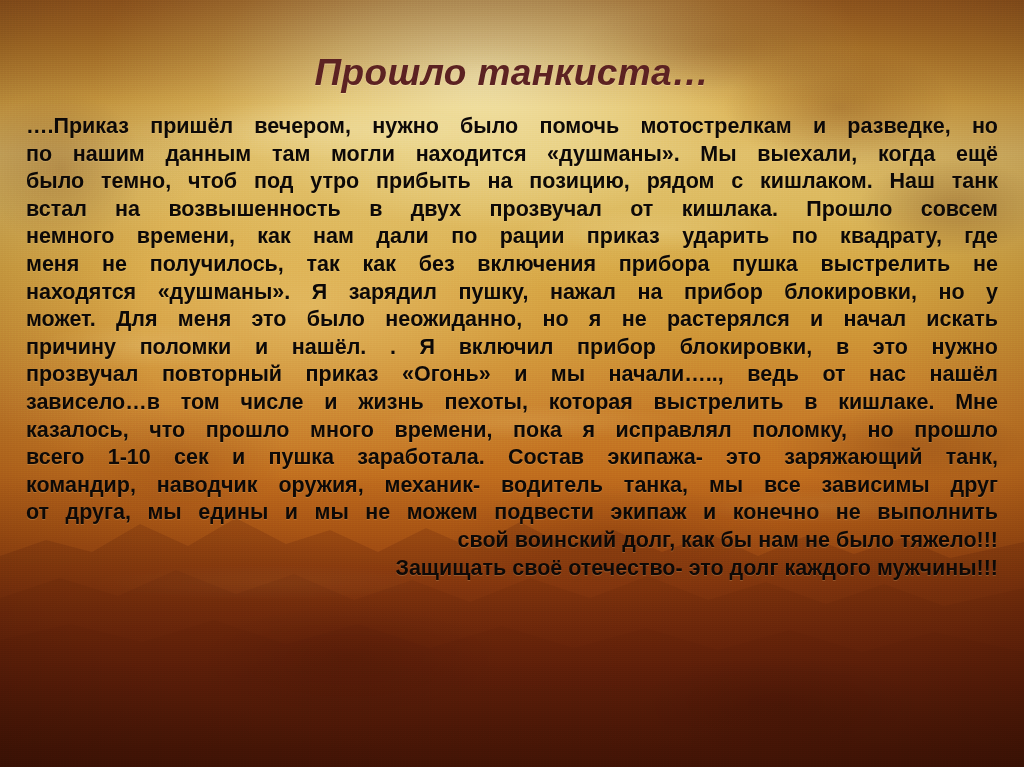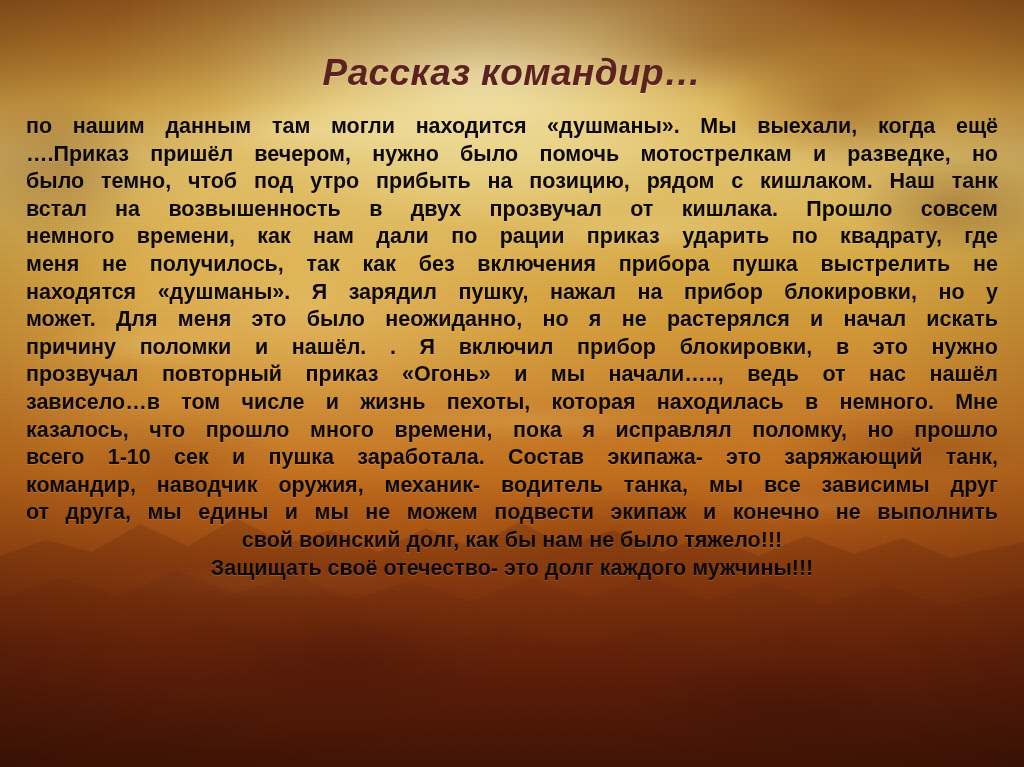--- a/index.html
+++ b/index.html
@@ -164,21 +164,21 @@
   .body-line {
     font-size: 21.5px;
     font-weight: bold;
     line-height: 27.6px;
     color: #0d0907;
     white-space: nowrap;
     text-shadow: 0 1px 0 rgba(255,225,170,0.18);
   }
 
   .body-line.just   { text-align: justify; text-align-last: justify; }
-  .body-line.center { text-align: center; }
+  .body-line.center { text-align: right; }
 
   
   .body-line.just > span {
     display: inline-block;
     width: 100%;
   }
 </style>
 </head>
 <body>
 
@@ -202,34 +202,34 @@
                L574,648 L646,628 L718,650 L790,630 L862,652 L934,632 L1024,652
                L1024,767 L0,767 Z" fill="#481806" opacity="0.42"></path>
     </svg>
   </div>
 
   <div class="bg-layer bg-vignette"></div>
   <div class="bg-layer bg-grain"></div>
 
   <div class="content">
 
-    <h1 class="slide-title">Рассказ командир…</h1>
+    <h1 class="slide-title">Прошло танкиста…</h1>
 
     <div class="body-block" id="body-block">
+        <div class="body-line just"><span>….Приказ пришёл вечером, нужно было помочь мотострелкам и разведке, но</span></div>
         <div class="body-line just"><span>по нашим данным там могли находится «душманы».  Мы выехали, когда ещё</span></div>
-        <div class="body-line just"><span>….Приказ пришёл вечером, нужно было помочь мотострелкам и разведке, но</span></div>
         <div class="body-line just"><span>было темно, чтоб под утро прибыть на позицию, рядом с кишлаком. Наш танк</span></div>
         <div class="body-line just"><span>встал на возвышенность в двух прозвучал от кишлака. Прошло совсем</span></div>
         <div class="body-line just"><span>немного времени, как нам дали по рации приказ ударить по  квадрату, где</span></div>
         <div class="body-line just"><span>меня не получилось, так как без включения прибора пушка выстрелить не</span></div>
         <div class="body-line just"><span>находятся «душманы». Я зарядил пушку, нажал на прибор блокировки, но у</span></div>
         <div class="body-line just"><span>может. Для меня это было  неожиданно, но я не растерялся и начал искать</span></div>
         <div class="body-line just"><span>причину поломки и нашёл. . Я включил прибор блокировки, в это нужно</span></div>
         <div class="body-line just"><span>прозвучал повторный приказ «Огонь» и мы начали….., ведь от нас нашёл</span></div>
-        <div class="body-line just"><span>зависело…в том числе и жизнь пехоты, которая находилась в немного. Мне</span></div>
+        <div class="body-line just"><span>зависело…в том числе и жизнь пехоты, которая выстрелить в кишлаке. Мне</span></div>
         <div class="body-line just"><span>казалось, что прошло много времени, пока я исправлял поломку, но прошло</span></div>
         <div class="body-line just"><span>всего 1-10 сек и пушка заработала. Состав экипажа- это заряжающий танк,</span></div>
         <div class="body-line just"><span>командир, наводчик оружия, механик- водитель танка, мы все зависимы друг</span></div>
         <div class="body-line just"><span>от  друга, мы едины и мы не можем подвести экипаж и конечно не выполнить</span></div>
         <div class="body-line center">свой воинский долг, как бы нам не было тяжело!!!</div>
         <div class="body-line center">Защищать своё отечество- это долг каждого мужчины!!!</div>
       </div>
 
   </div>
 </div>

